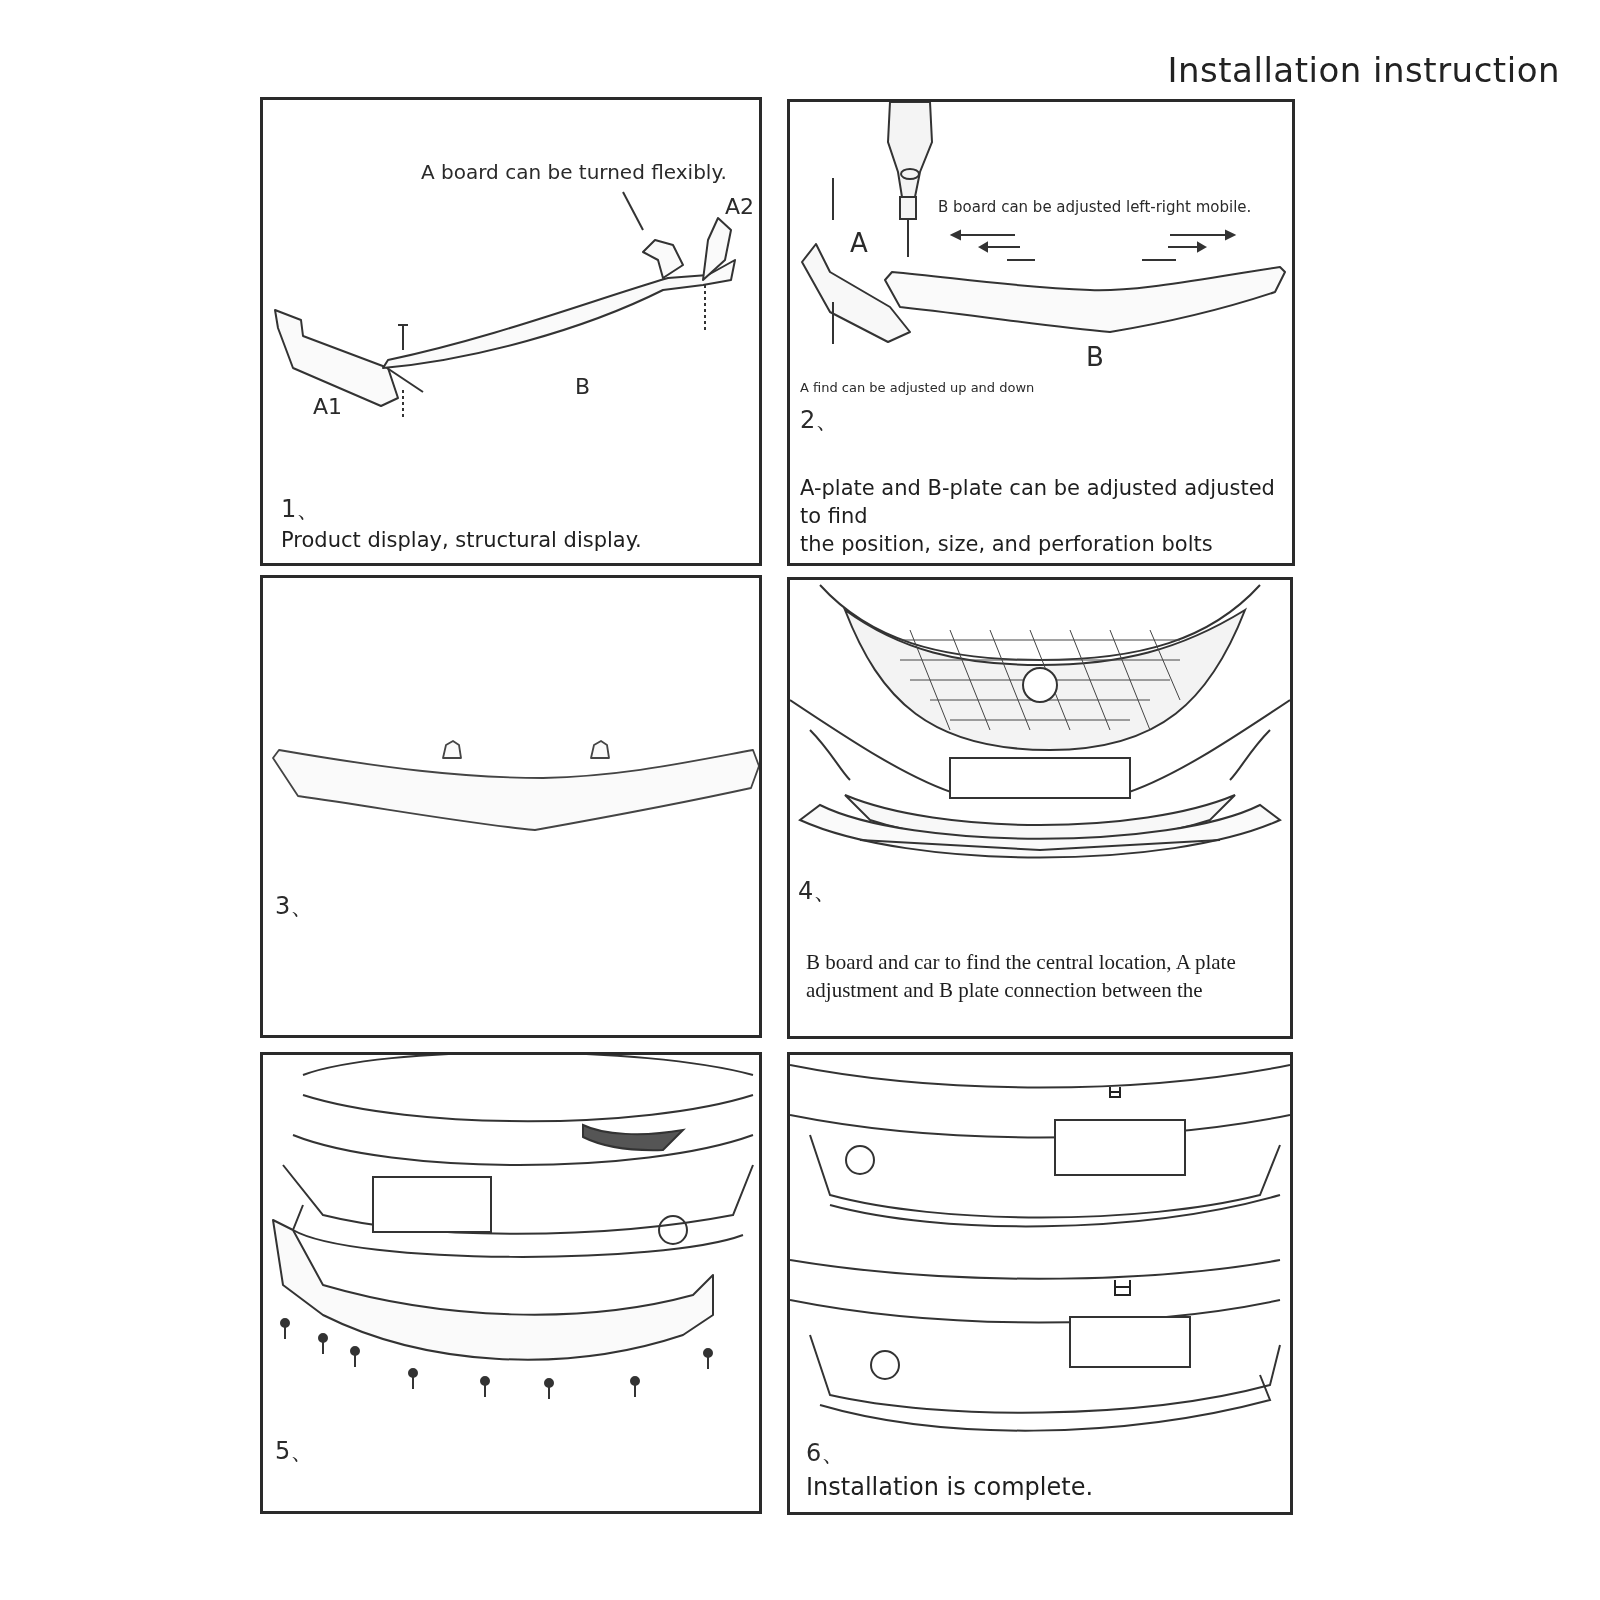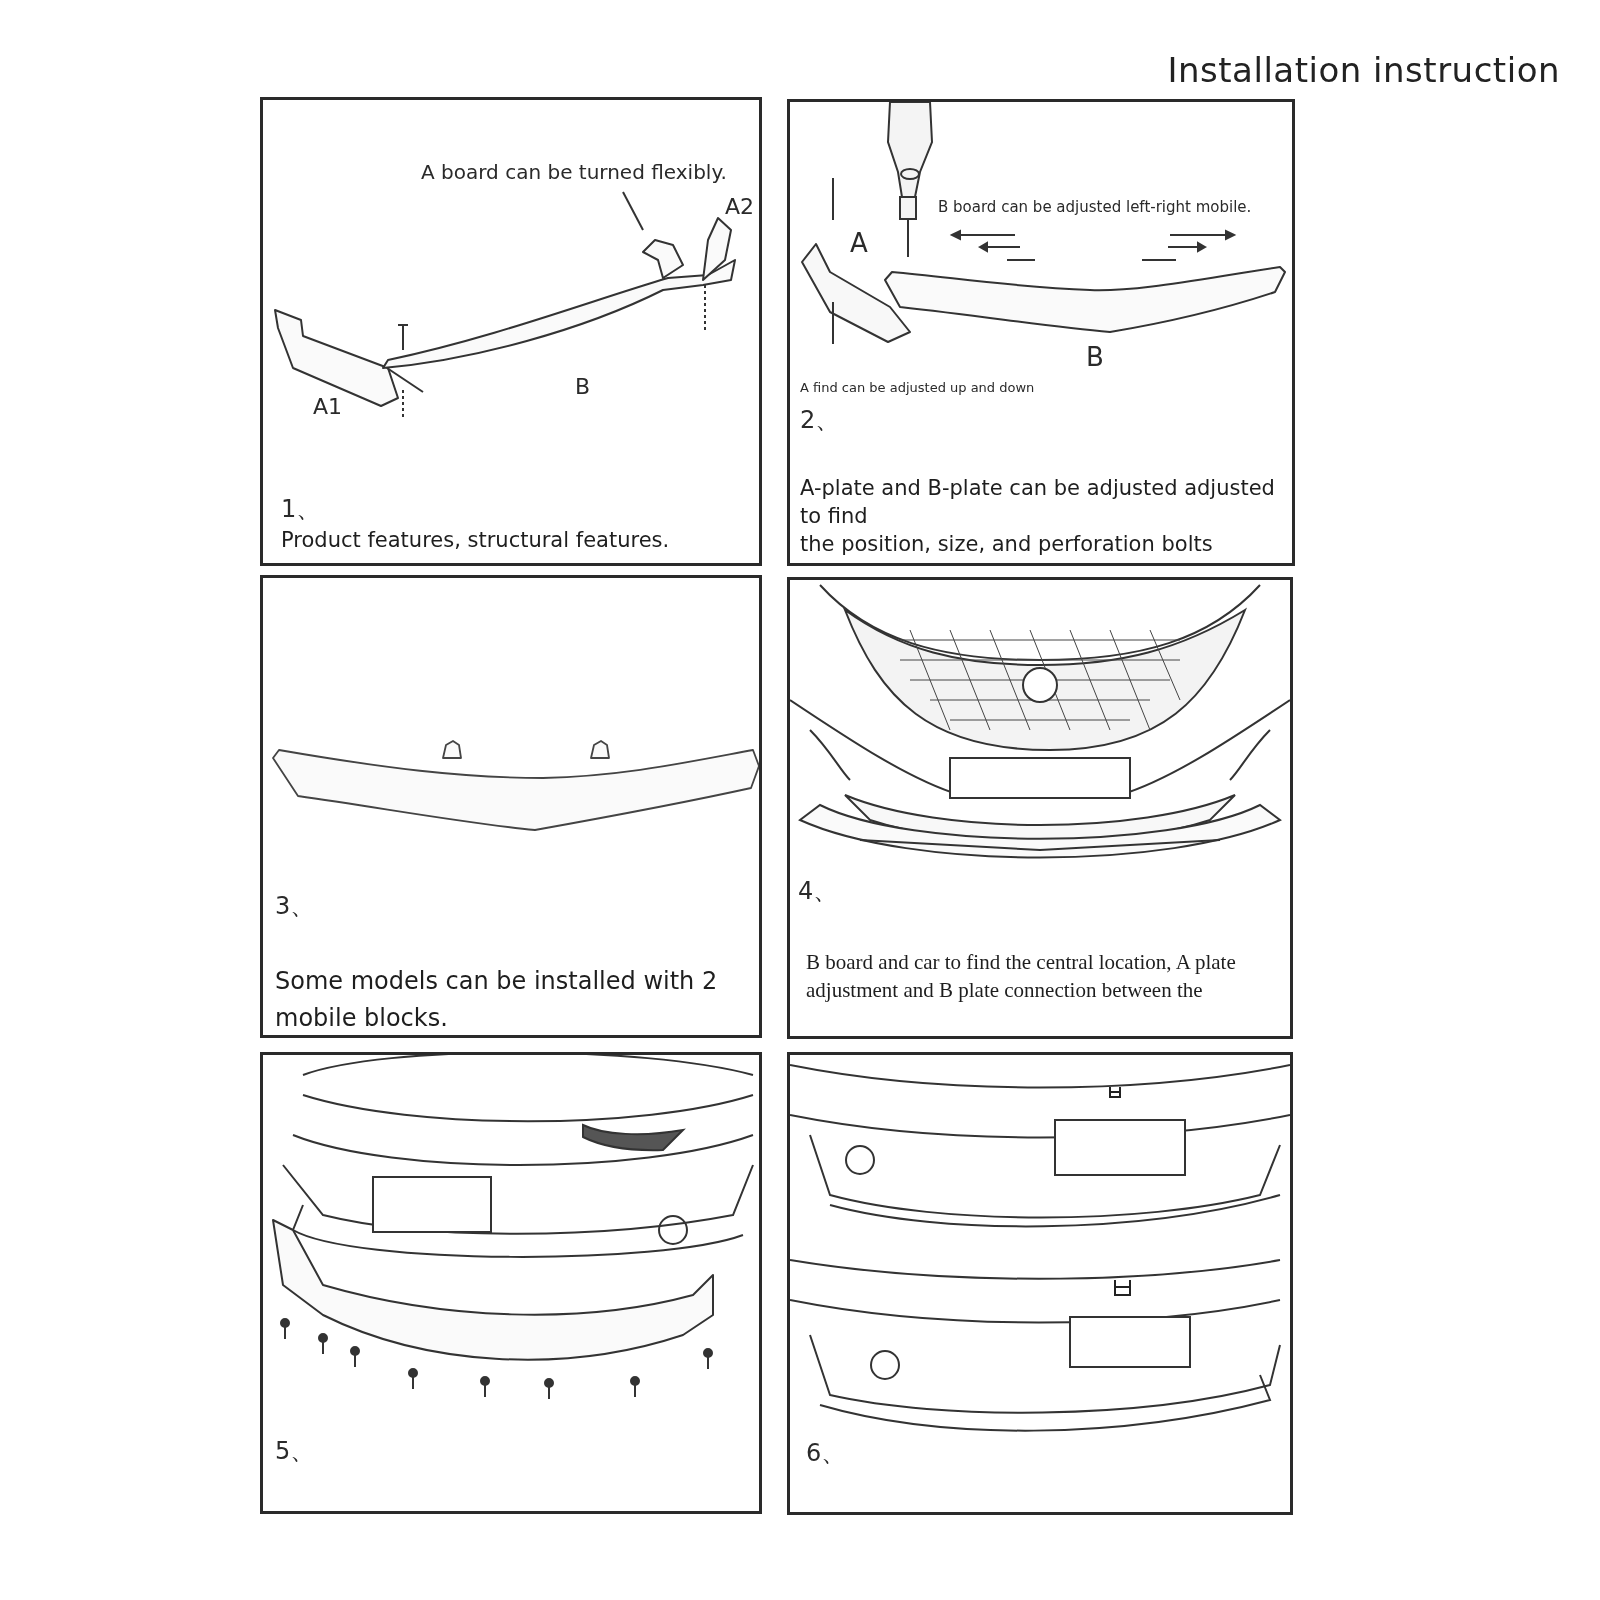--- a/index.html
+++ b/index.html
@@ -44,21 +44,21 @@
       <line x1="140" y1="290" x2="140" y2="320" stroke-dasharray="3,3"></line>
       <line x1="360" y1="92" x2="380" y2="130"></line>
       <line x1="442" y1="185" x2="442" y2="230" stroke-dasharray="3,3"></line>
     </g>
   </svg>
   <span class="lbl mid" style="left:158px;top:60px;font-size:20px;">A board can be turned flexibly.</span>
   <span class="lbl" style="left:462px;top:94px;font-size:22px;">A2</span>
   <span class="lbl" style="left:50px;top:294px;font-size:22px;">A1</span>
   <span class="lbl" style="left:312px;top:274px;font-size:22px;">B</span>
   <span class="num" style="left:18px;top:393px;">1、</span>
-  <span class="cap" style="left:18px;top:426px;">Product features, structural features.</span>
+  <span class="cap" style="left:18px;top:426px;">Product display, structural display.</span>
 </div>
 
 <div class="panel p2">
   <svg class="art" width="502" height="461">
 
     <g fill="#f4f4f4" stroke="#333" stroke-width="2">
       <path d="M100 0 L 140 0 L 142 40 L 130 70 L 125 95 L 112 95 L 108 70 L 98 40 Z"></path>
       <rect x="110" y="95" width="16" height="22"></rect>
       <line x1="118" y1="117" x2="118" y2="155"></line>
       <ellipse cx="120" cy="72" rx="9" ry="5" fill="none"></ellipse>
@@ -101,24 +101,20 @@
 
 <div class="panel p3">
   <svg class="art" width="496" height="457">
     <g fill="#fafafa" stroke="#444" stroke-width="1.8" stroke-linejoin="round">
       <path d="M16 172 L 10 180 L 35 218 C 120 230, 200 245, 272 252 C 350 238, 420 225, 488 210 L 496 188 L 490 172 C 420 185, 360 198, 280 200 C 200 200, 120 190, 16 172 Z"></path>
       <path d="M180 180 L 183 167 L 190 163 L 196 167 L 198 180 Z"></path>
       <path d="M328 180 L 331 167 L 338 163 L 344 167 L 346 180 Z"></path>
     </g>
   </svg>
   <span class="num" style="left:12px;top:312px;">3、</span>
-  <div class="cap big" style="left:12px;top:385px;">
-    <span class="line">Some models can be installed with 2</span>
-    <span class="line">mobile blocks.</span>
-  </div>
 </div>
 
 <div class="panel p4">
   <svg class="art" width="500" height="456">
     <g fill="none" stroke="#333" stroke-width="2">
       <path d="M30 5 C 80 60, 150 80, 250 80 C 350 80, 420 60, 470 5"></path>
       <path d="M55 30 C 90 120, 140 170, 260 170 C 370 170, 420 120, 455 30 C 390 70, 330 85, 250 85 C 170 85, 110 70, 55 30 Z" fill="#f3f3f3"></path>
       <path d="M0 120 C 60 160, 120 200, 170 215"></path>
       <path d="M500 120 C 440 160, 380 200, 330 215"></path>
       <path d="M20 150 C 40 170, 50 190, 60 200"></path>
@@ -196,13 +192,14 @@
       <circle cx="95" cy="310" r="14"></circle>
       <path d="M20 280 L 40 340 C 150 365, 350 365, 480 330 L 490 290"></path>
       <path d="M30 350 C 150 385, 330 385, 480 345 L 470 320"></path>
     </g>
     <g fill="none" stroke="#222" stroke-width="2">
       <path d="M320 32 L 320 42 L 330 42 L 330 32 M320 37 L 330 37"></path>
       <path d="M325 225 L 325 240 L 340 240 L 340 225 M325 232 L 340 232"></path>
     </g>
   </svg>
   <span class="num" style="left:16px;top:382px;">6、</span>
+  <span class="cap big" style="left:16px;top:414px;">Installation is complete.</span>
 </div>
 
 </body></html>

